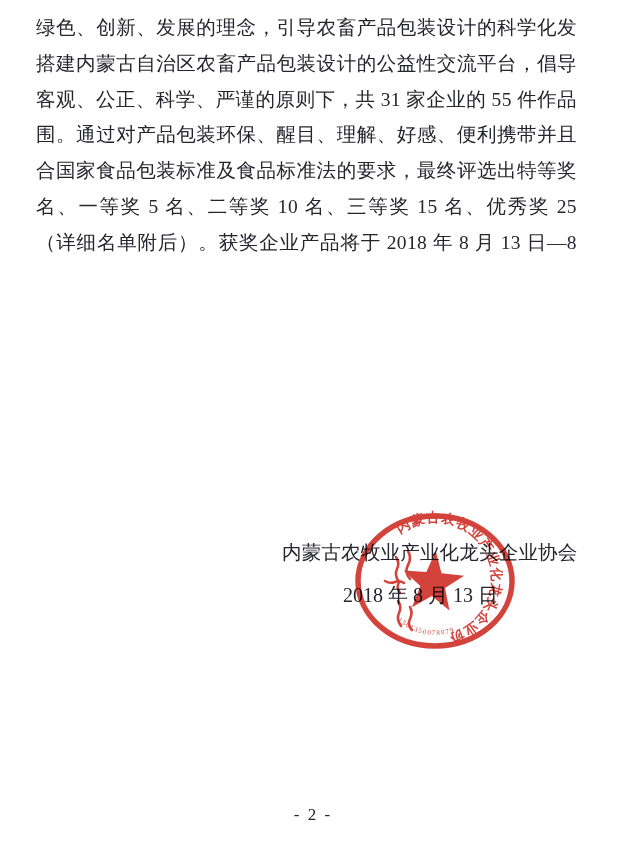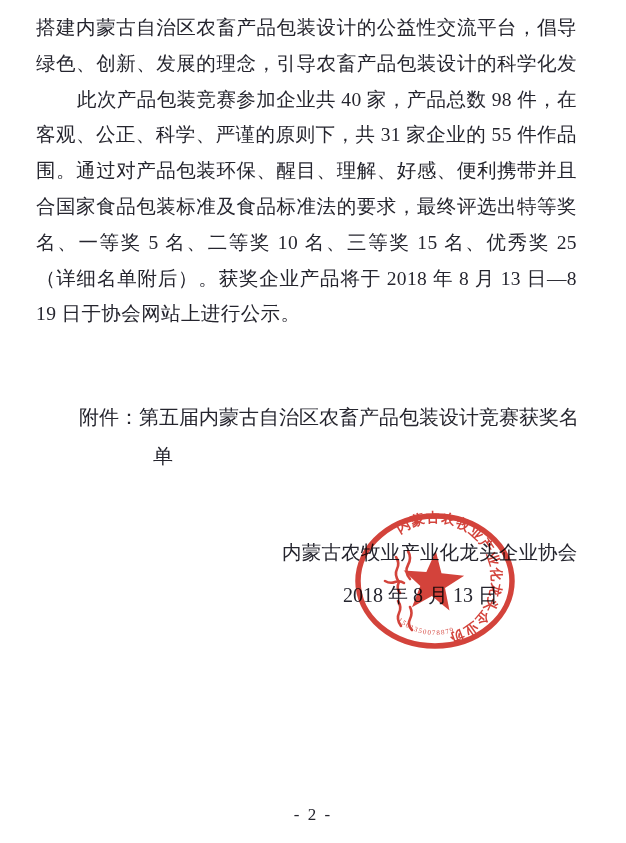--- a/index.html
+++ b/index.html
@@ -52,35 +52,29 @@
     text-align:center;font-size:17px;line-height:18px;letter-spacing:2px;
     color:var(--text-color);
   }
 </style>
 </head>
 <body>
 
 <div class="page">
 
   <div class="body-text">
+    <div class="line">绿色、创新、发展的理念，引导农畜产品包装设计的科学化发</div>
     <div class="line">搭建内蒙古自治区农畜产品包装设计的公益性交流平台，倡导</div>
-    <div class="line">绿色、创新、发展的理念，引导农畜产品包装设计的科学化发</div>
-    <div class="line indent">此次产品包装竞赛参加企业共 40 家，产品总数 98 件，在</div>
     <div class="line">客观、公正、科学、严谨的原则下，共 31 家企业的 55 件作品入</div>
     <div class="line">围。通过对产品包装环保、醒目、理解、好感、便利携带并且符</div>
     <div class="line">合国家食品包装标准及食品标准法的要求，最终评选出特等奖 1</div>
     <div class="line">名、一等奖 5 名、二等奖 10 名、三等奖 15 名、优秀奖 25 名。</div>
     <div class="line">（详细名单附后）。获奖企业产品将于 2018 年 8 月 13 日—8 月</div>
-    <div class="line end">19 日于协会网站上进行公示。</div>
   </div>
 
-  <div class="attachment">
-    <div class="att-line"><span>附件：</span><span>第五届内蒙古自治区农畜产品包装设计竞赛获奖名</span></div>
-    <div class="att-line2">单</div>
-  </div>
 
   <div class="sig-org">内蒙古农牧业产业化龙头企业协会</div>
   <div class="sig-date">2018 年 8 月 13 日</div>
 
   <svg class="seal" viewBox="0 0 166 144" xmlns="http://www.w3.org/2000/svg" aria-hidden="true">
     <defs>
       <path id="arcTop" class="arc-guide" d="M 46.4,26.3 A 57,57 0 1 1 92.9,126.1"></path>
       <path id="arcBottom" class="arc-guide" d="M 40.1,106 A 56,56 0 0 0 125.9,106"></path>
     </defs>
 

